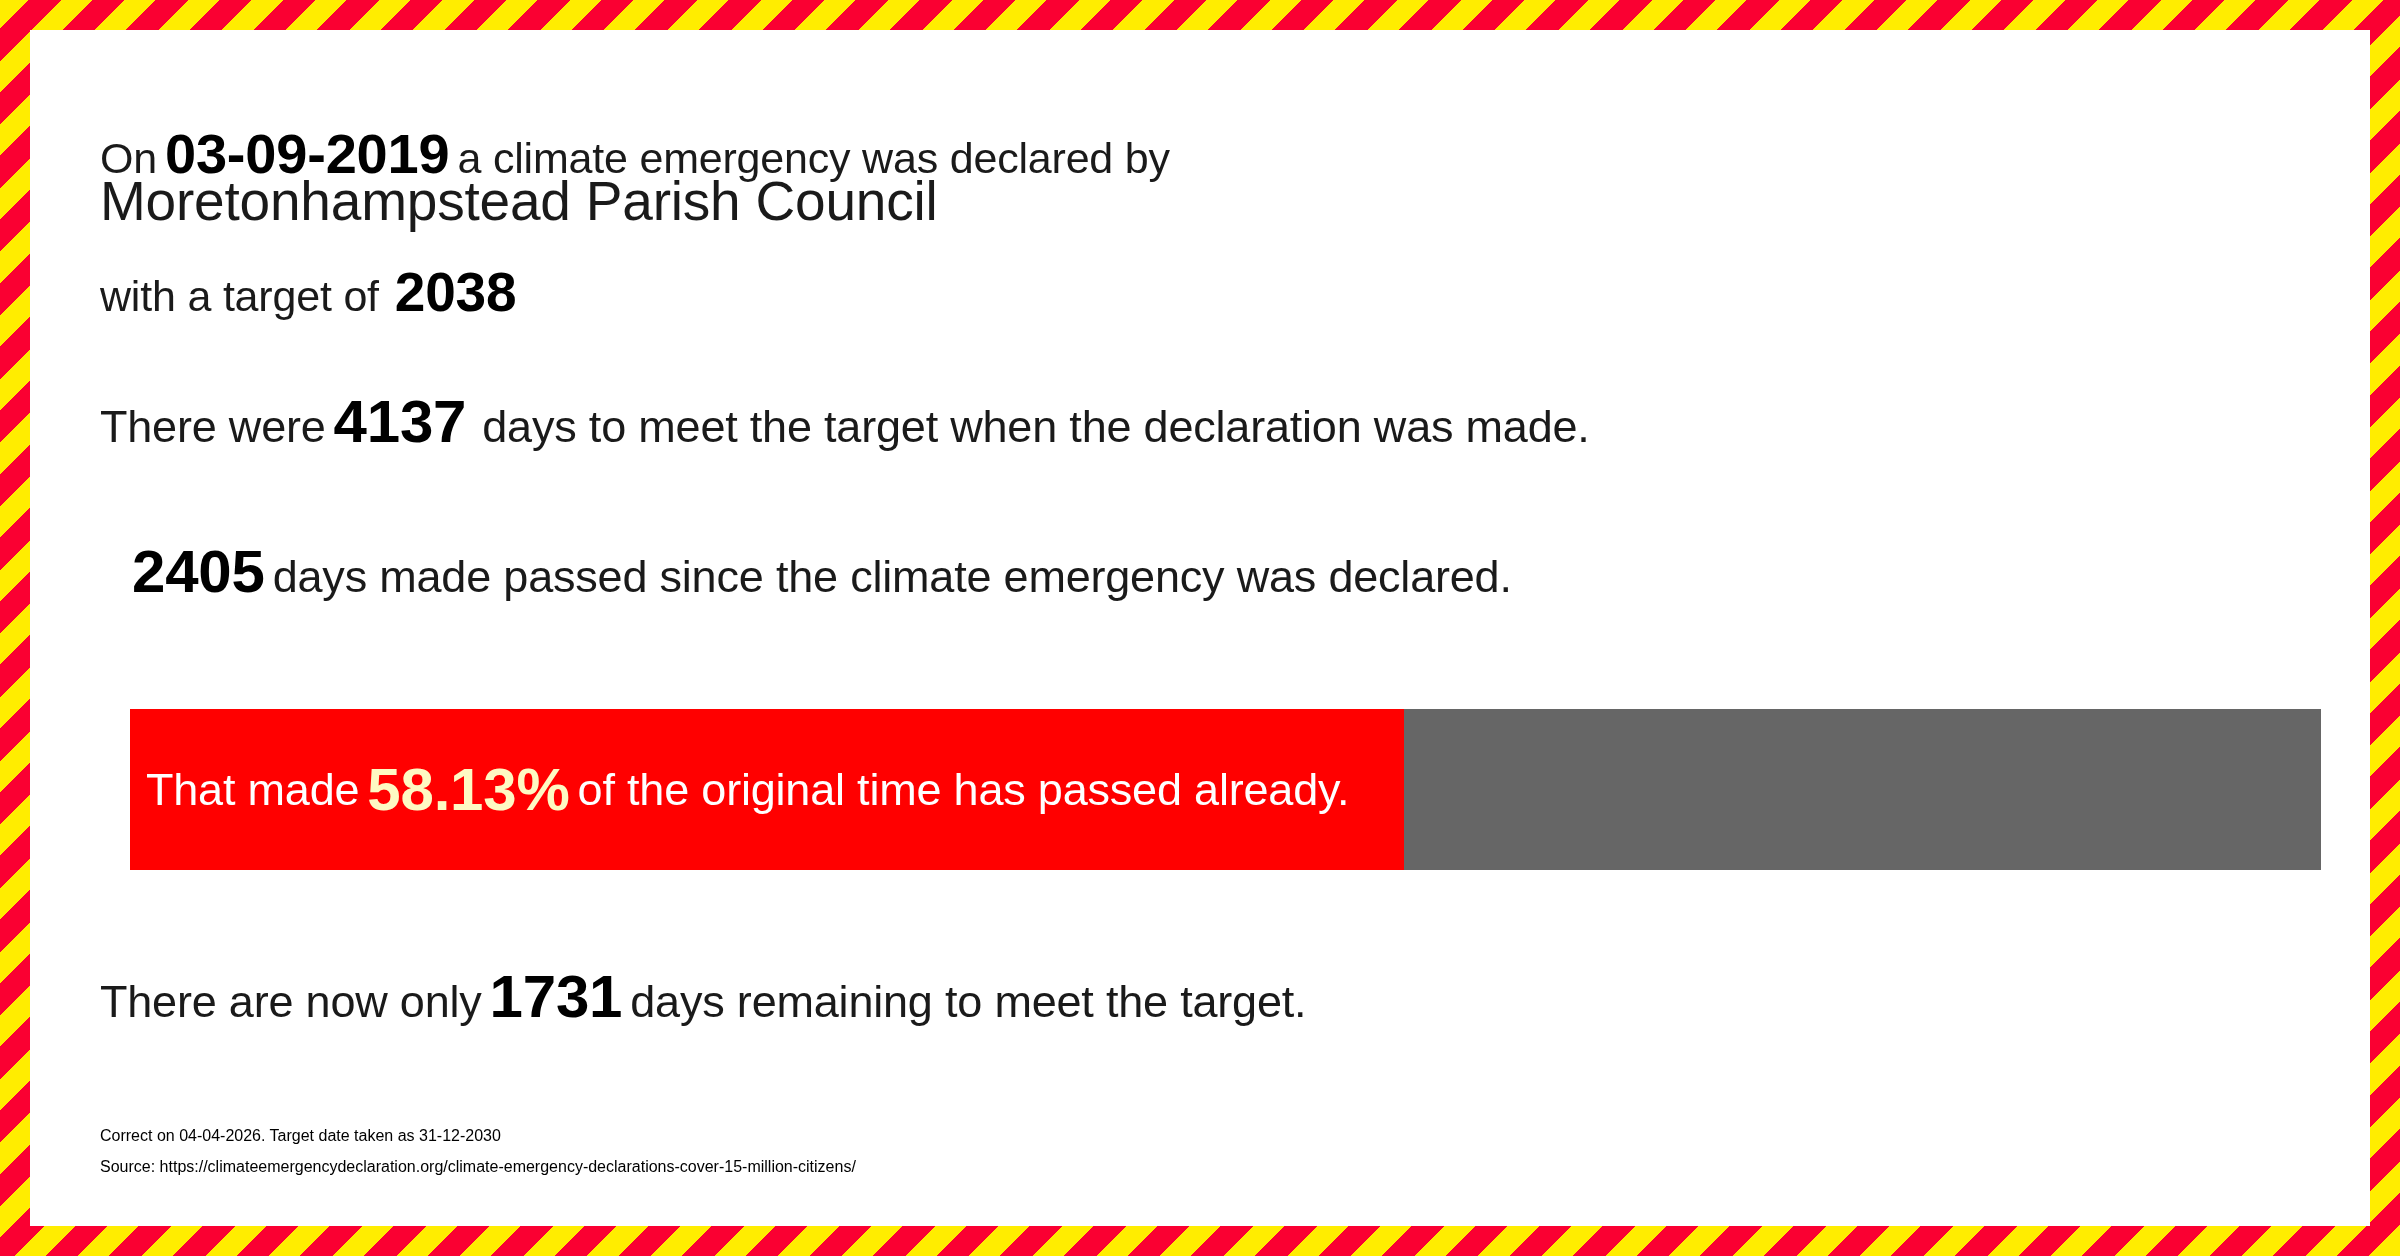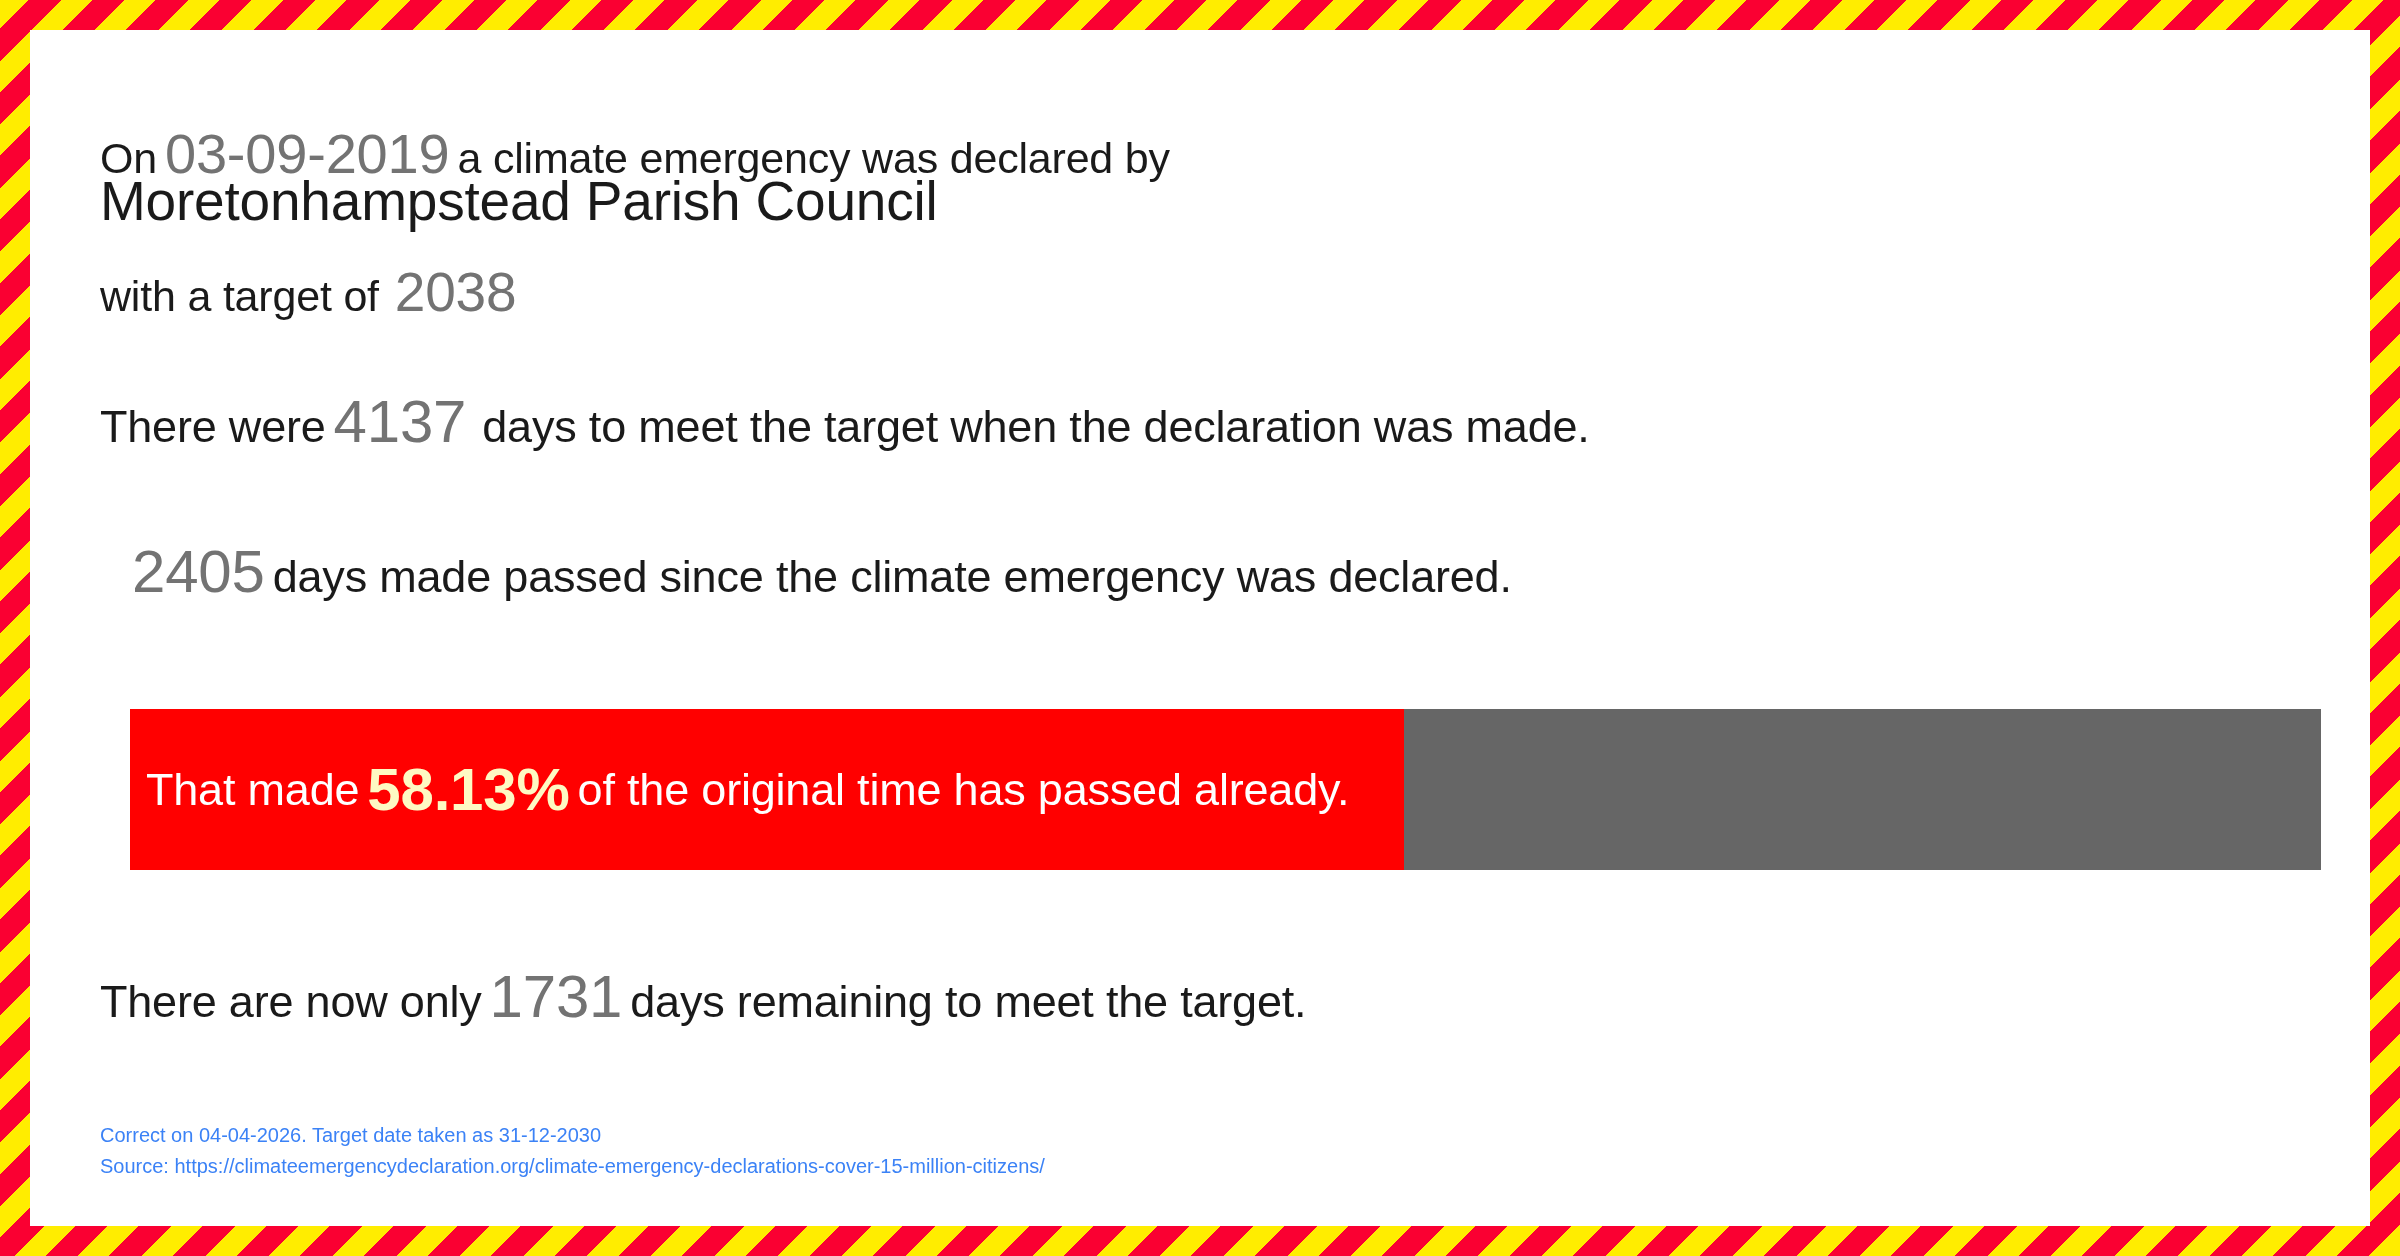--- a/index.html
+++ b/index.html
@@ -48,22 +48,22 @@
   
   .stmt {
     font-family: "Liberation Sans", sans-serif;
     color: #1a1a1a;
     font-weight: 400;
     white-space: nowrap;
     letter-spacing: -0.2px;
   }
 
   .hl {
-    color: #737373;
-    font-weight: 400;
+    color: #000000;
+    font-weight: 700;
   }
 
   
   #line-declared {
     position: absolute;
     left: 0px;
     top: 96px;
     font-size: 43px;
     line-height: 1;
   }
@@ -151,23 +151,23 @@
     line-height: 1;
     margin-top: 29px;
   }
   #line-remaining .hl { font-size: 60px; }
 
   
   #footnote {
     position: absolute;
     left: 0px;
     top: 1090px;
-    font-size: 20px;
+    font-size: 16px;
     line-height: 31px;
-    color: #3b82f6;
+    color: #000000;
     white-space: nowrap;
   }
 
   .sp { display: inline-block; width: 8px; }
 </style>
 </head>
 <body>
 
 <div id="hazard-frame"></div>
 

